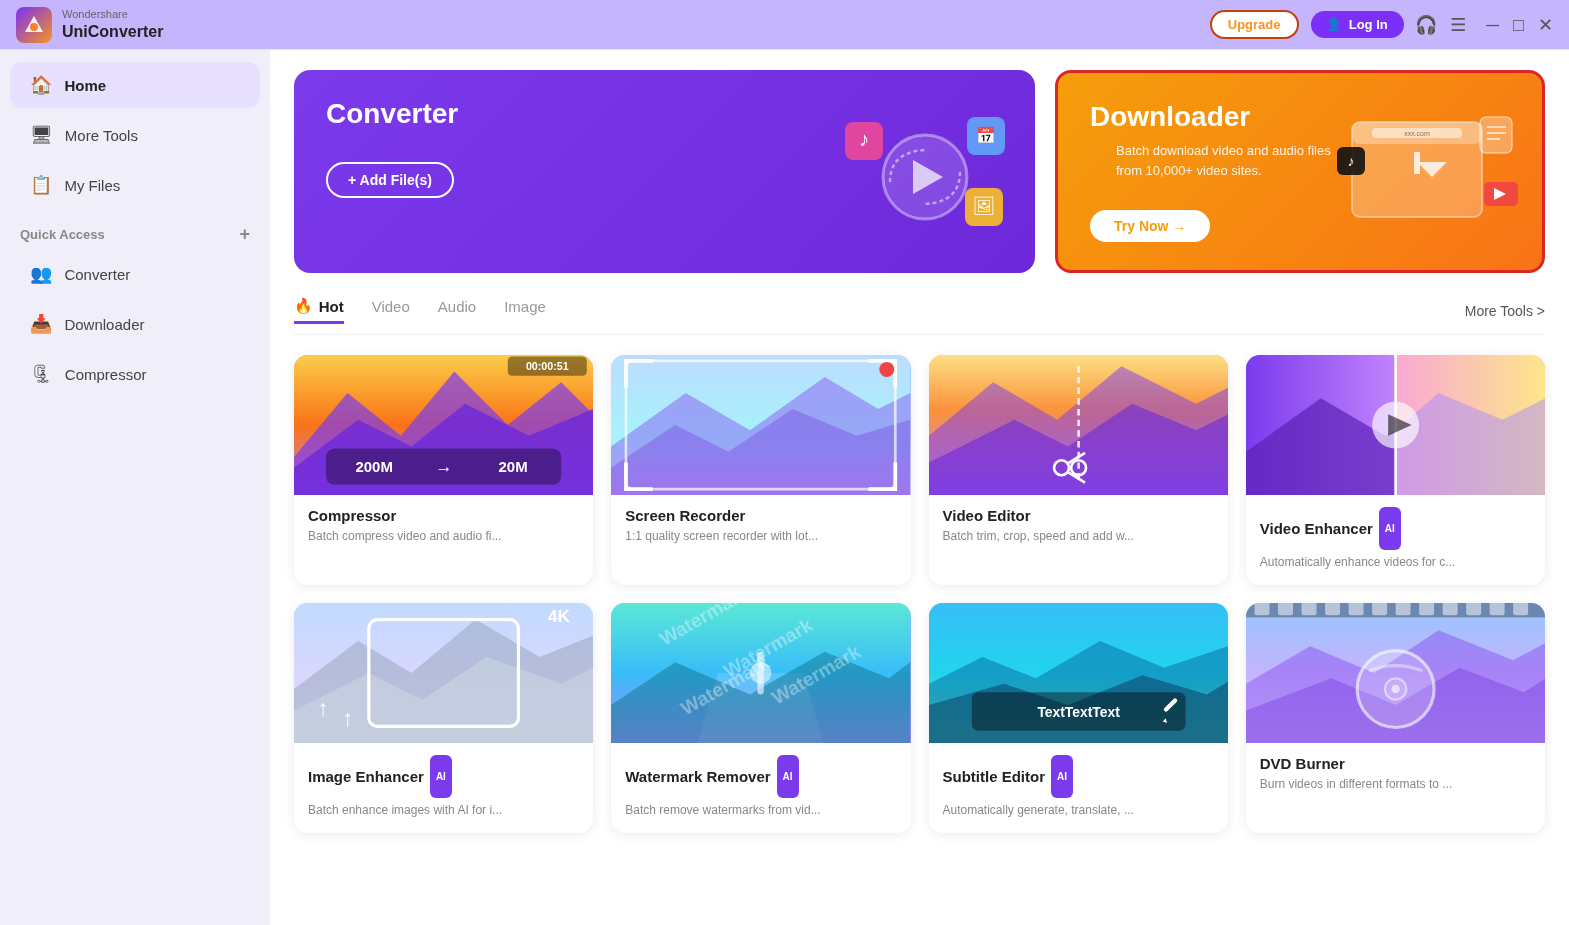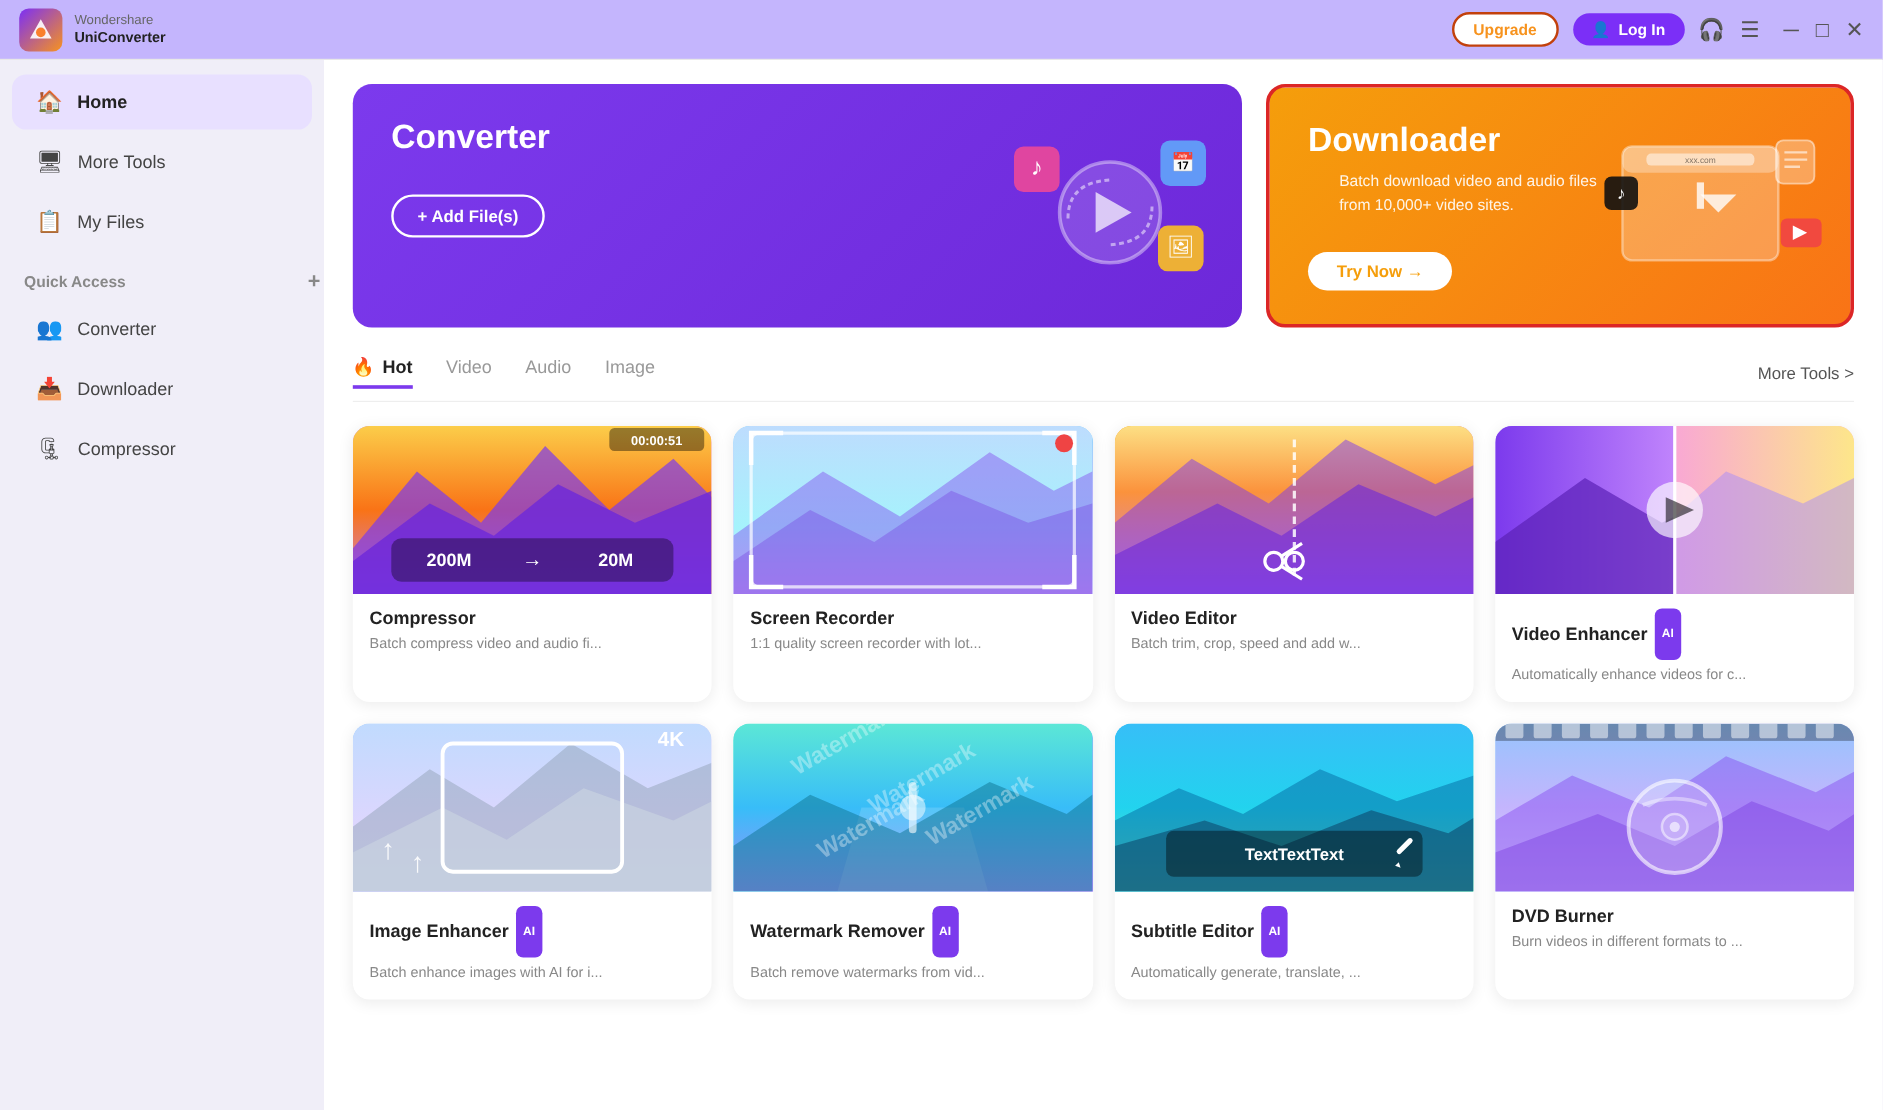--- a/index.html
+++ b/index.html
@@ -19,21 +19,21 @@
     .titlebar-left { display: flex; align-items: center; gap: 10px; }
     .app-logo {
       width: 36px; height: 36px;
       background: linear-gradient(135deg, #7b2ff7, #f7931e);
       border-radius: 8px;
       display: flex; align-items: center; justify-content: center;
       color: white; font-size: 18px; font-weight: bold;
     }
     .app-name { display: flex; flex-direction: column; line-height: 1.2; }
     .app-name-top { font-size: 11px; color: #666; }
-    .app-name-bottom { font-size: 12px; font-weight: 700; color: #222; }
+    .app-name-bottom { font-size: 16px; font-weight: 700; color: #222; }
     .titlebar-right { display: flex; align-items: center; gap: 12px; }
     .btn-upgrade {
       background: #fff;
       border: 2px solid #c2410c;
       color: #f7931e;
       padding: 5px 16px;
       border-radius: 20px;
       font-size: 13px;
       font-weight: 600;
       cursor: pointer;
@@ -84,21 +84,21 @@
     .sidebar-item.active {
       background: #e8e0ff;
       color: #222;
       font-weight: 700;
     }
     .sidebar-icon { font-size: 18px; }
     .sidebar-section-header {
       display: flex;
       align-items: center;
       justify-content: space-between;
-      padding: 10px 3px 4px 20px;
+      padding: 10px 20px 4px 20px;
       color: #888;
       font-size: 13px;
       font-weight: 600;
       margin: 4px 0 0 0;
     }
     .sidebar-plus { font-size: 18px; color: #888; cursor: pointer; }
 
     
     .content {
       flex: 1;

